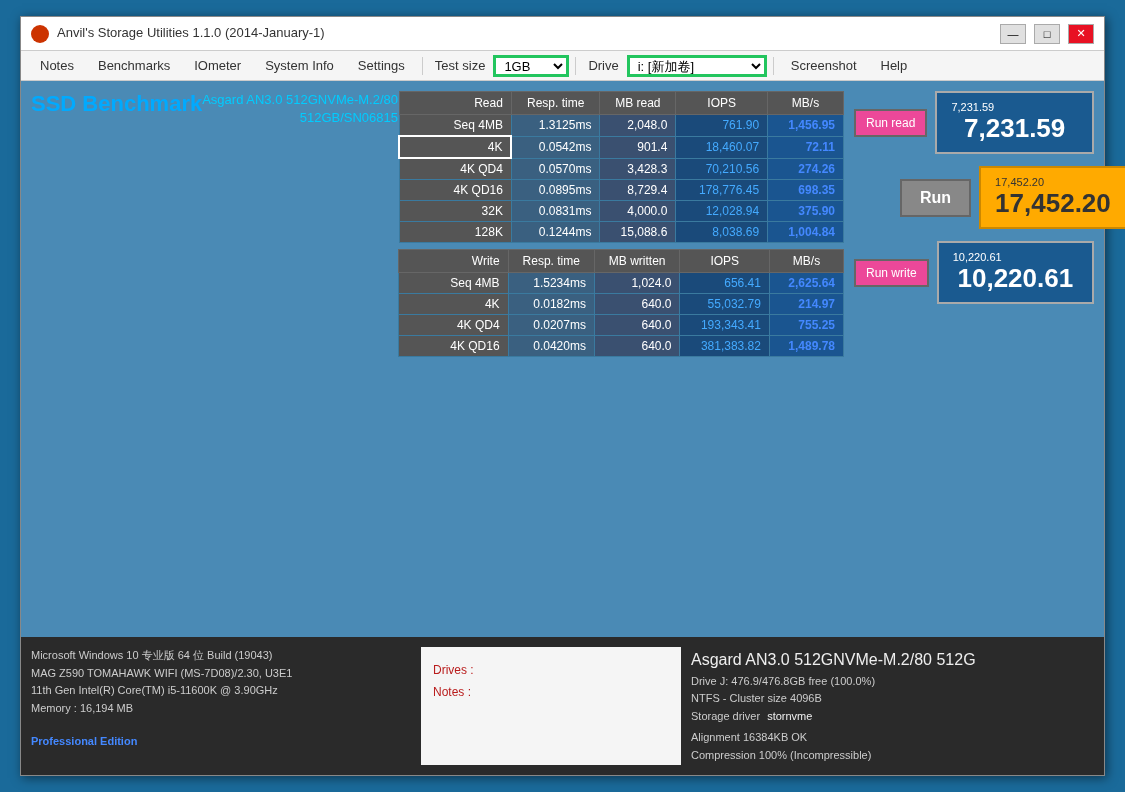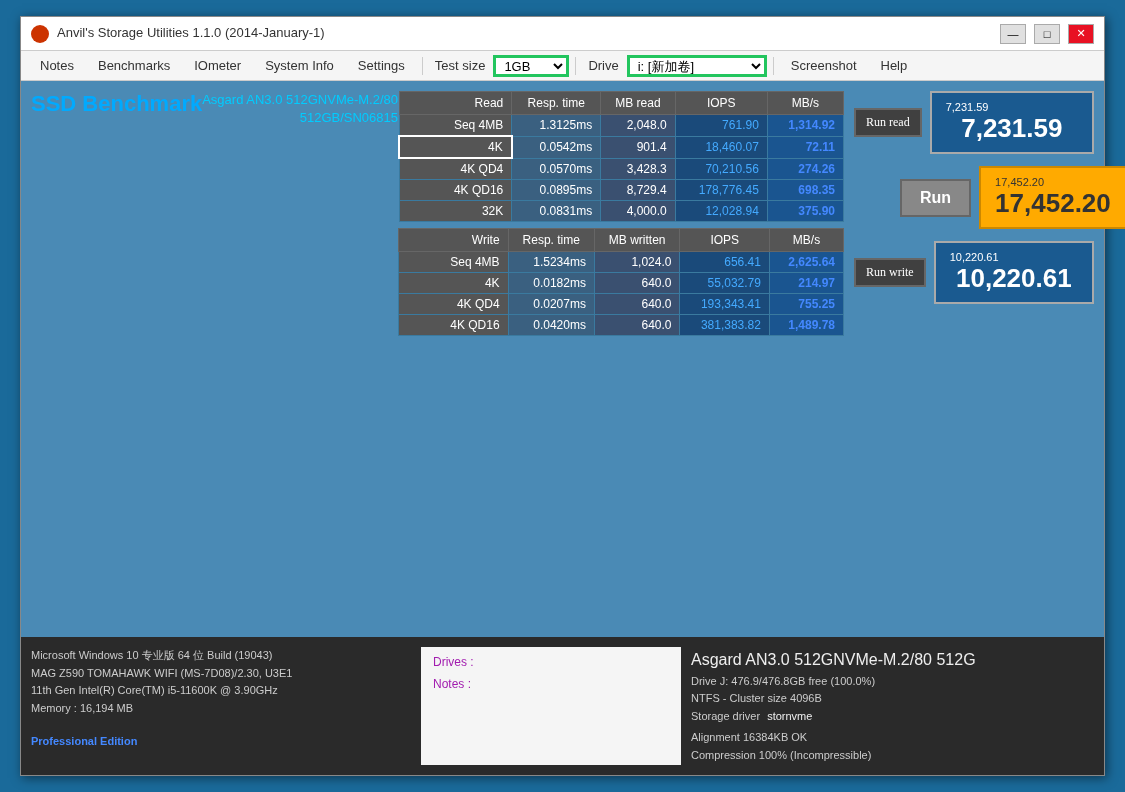--- a/index.html
+++ b/index.html
@@ -235,46 +235,45 @@
       flex: 0 0 380px;
     }
     .footer-sysinfo .professional {
       color: #4488ff;
       font-weight: bold;
     }
     .footer-notes {
       flex: 0 0 260px;
       background: #f5f5f5;
       margin: 0 10px;
-      padding: 8px 12px;
+      padding: 16px 12px;
       font-size: 12px;
-      color: #a21caf;
+      color: #b91c1c;
     }
     .footer-driveinfo {
       flex: 1;
       color: #ccc;
       font-size: 11px;
       line-height: 1.6;
     }
     .footer-driveinfo .drive-title {
       color: #eee;
       font-size: 16px;
     }
     .footer-driveinfo .storage-driver {
       color: #eee;
     }
     .small-btn {
-      background: #404040;
+      background: #ec4899;
       color: white;
       font-size: 12px;
       border: 2px solid #666;
       padding: 5px 10px;
       cursor: pointer;
       white-space: nowrap;
-      font-family: Liberation Serif, serif;
     }
   </style>
 </head>
 <body>
 
 <div class="window">
 
   <div class="title-bar">
     <div class="title-bar-left">
       <div class="title-icon"></div>
@@ -333,21 +332,21 @@
               <th>IOPS</th>
               <th>MB/s</th>
             </tr>
           </thead>
           <tbody id="read-tbody">
           <tr>
       <td style="background:#555;color:white;text-align:right;">Seq 4MB</td>
       <td class="td-resp">1.3125ms</td>
       <td class="td-mb">2,048.0</td>
       <td class="td-iops">761.90</td>
-      <td class="td-mbs">1,314.92</td>
+      <td class="td-mbs">1,456.95</td>
     </tr>
               <tr>
       <td style="background:#555;color:white;text-align:right;border:2px solid white;">4K</td>
       <td class="td-resp">0.0542ms</td>
       <td class="td-mb">901.4</td>
       <td class="td-iops">18,460.07</td>
       <td class="td-mbs">72.11</td>
     </tr>
               <tr>
       <td style="background:#555;color:white;text-align:right;">4K QD4</td>
@@ -362,20 +361,27 @@
       <td class="td-mb">8,729.4</td>
       <td class="td-iops">178,776.45</td>
       <td class="td-mbs">698.35</td>
     </tr>
               <tr>
       <td style="background:#555;color:white;text-align:right;">32K</td>
       <td class="td-resp">0.0831ms</td>
       <td class="td-mb">4,000.0</td>
       <td class="td-iops">12,028.94</td>
       <td class="td-mbs">375.90</td>
+    </tr>
+              <tr>
+      <td style="background:#555;color:white;text-align:right;">128K</td>
+      <td class="td-resp">0.1244ms</td>
+      <td class="td-mb">15,088.6</td>
+      <td class="td-iops">8,038.69</td>
+      <td class="td-mbs">1,004.84</td>
     </tr>
             </tbody>
         </table>
 
         <table class="bench-table">
           <thead>
             <tr>
               <th>Write</th>
               <th>Resp. time</th>
               <th>MB written</th>

